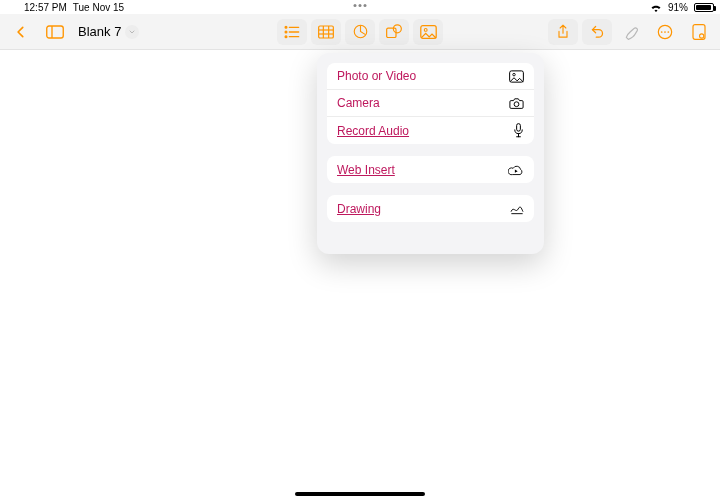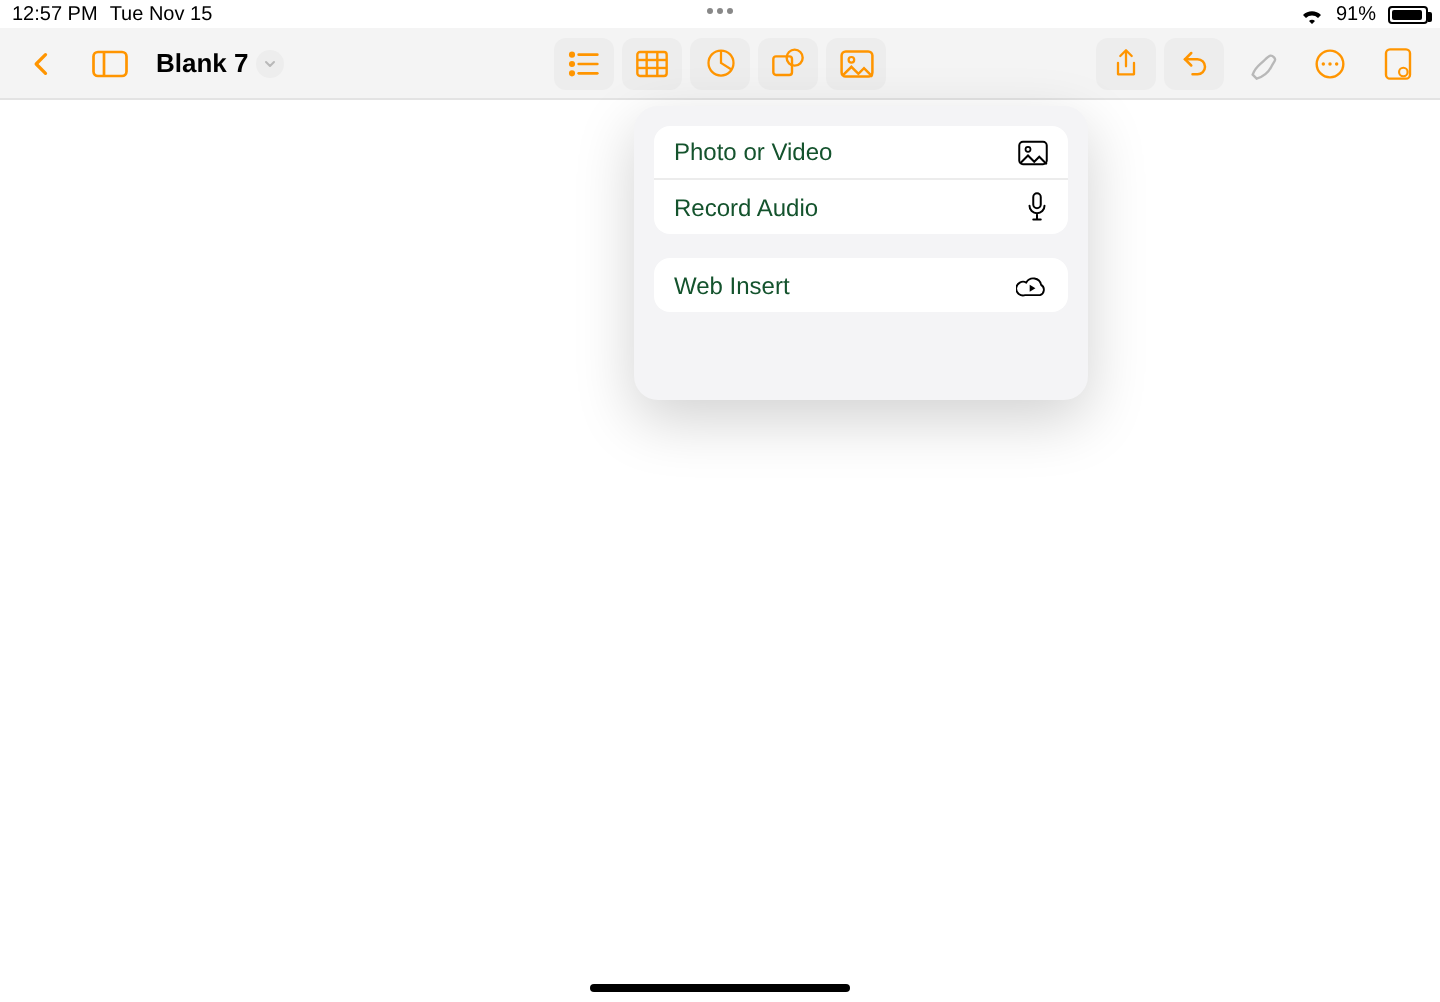--- a/index.html
+++ b/index.html
@@ -1,49 +1,49 @@
 <!DOCTYPE html>
 <html><head>
 <meta charset="utf-8">
 <style>
   * { box-sizing: border-box; margin: 0; padding: 0; font-family: -apple-system, "Helvetica Neue", Arial, sans-serif; }
   html, body { width: 720px; height: 501px; background:#fff; overflow:hidden; }
 
   
   .status-bar { height:14px; display:flex; justify-content:space-between; align-items:center; padding:0 6px; font-size:10px; color:#000; }
-  .status-left, .status-right { display:flex; align-items:center; gap:6px; }
+  .status-left, .status-right { display:flex; align-items:center; gap:6px;margin-left:18px; }
   .status-right .wifi { display:inline-block; }
   .status-right .battery { width:20px; height:9px; border:1px solid #000; border-radius:2px; position:relative; }
   .status-right .battery:after { content:""; position:absolute; right:-3px; top:2px; width:2px; height:5px; background:#000; border-radius:0 1px 1px 0; }
   .status-right .battery .fill { position:absolute; left:1px; top:1px; bottom:1px; width:82%; background:#000; border-radius:1px; }
   .status-center { position:absolute; left:50%; transform:translateX(-50%); top:4px; display:flex; gap:2px;}
   .status-center .dot{ width:3px; height:3px; border-radius:50%; background:#888;}
 
   
-  .toolbar { height:36px; background:#f4f4f4; border-bottom:1px solid #e3e3e3; display:flex; align-items:center; justify-content:space-between; padding:0 6px;font-weight:bold; }
+  .toolbar { height:36px; background:#f4f4f4; border-bottom:1px solid #e3e3e3; display:flex; align-items:center; justify-content:space-between; padding:0 6px; }
   .tb-left, .tb-center, .tb-right { display:flex; align-items:center; gap:4px; }
   .tb-center { position:absolute; left:50%; transform:translateX(-50%); }
   .tb-btn { width:30px; height:26px; border-radius:6px; display:flex; align-items:center; justify-content:center; color:#ff9500; }
   .tb-btn.grey { color:#b8b8b8; }
   .tb-btn.active { background:#ededed; }
   .tb-btn.box { background:#ededed; }
   .doc-title { font-size:13px; color:#000; margin-left:4px; display:flex; align-items:center; gap:4px;}
   .chev { color:#b8b8b8; background:#ededed; width:14px; height:14px; border-radius:50%; display:flex; align-items:center; justify-content:center; font-size:8px;}
 
   svg { display:block; }
 
   
   .canvas { position:relative; height:451px; background:#fff; }
 
   
   .popover { position:absolute; width:227px; left:317px; top:3px; background:#f4f4f6; border-radius:12px; box-shadow:0 10px 30px rgba(0,0,0,0.18); padding:10px; }
   .sect { background:#fff; border-radius:8px; margin-bottom:12px; overflow:hidden; }
   .sect:last-of-type { margin-bottom:22px; }
-  .row { display:flex; align-items:center; justify-content:space-between; padding:6px 10px; font-size:12px; color:#14532d; border-bottom:1px solid #ececec; min-height:27px;}
-  .row:last-child { border-bottom:none; }
+  .row { display:flex; align-items:center; justify-content:space-between; padding:6px 10px; font-size:12px; color:#be185d; border-bottom:1px solid #ececec; min-height:27px;}
+  .row:last-child { border-bottom:none;text-decoration:underline; }
   .row .ico { color:#000; }
 
   
   .home { position:absolute; bottom:5px; left:50%; transform:translateX(-50%); width:130px; height:4px; border-radius:3px; background:#000;}
 </style>
 </head>
 <body>
 
 <div class="status-bar">
   <div class="status-left">
@@ -177,20 +177,29 @@
         <span>Photo or Video</span>
         <span class="ico">
           <svg width="15" height="13" viewBox="0 0 24 20">
               <rect x="1" y="1" width="22" height="18" rx="3" fill="none" stroke="currentColor" stroke-width="1.6"></rect>
               <circle cx="8" cy="7" r="2" fill="none" stroke="currentColor" stroke-width="1.4"></circle>
               <path d="M2 18l6-6 5 5 4-4 6 6" fill="none" stroke="currentColor" stroke-width="1.6"></path>
             </svg>
         </span>
       </div>
       <div class="row">
+        <span>Camera</span>
+        <span class="ico">
+          <svg width="15" height="12" viewBox="0 0 24 20">
+              <path fill="none" stroke="currentColor" stroke-width="1.6" d="M3 6h4l2-3h6l2 3h4a2 2 0 0 1 2 2v9a2 2 0 0 1-2 2H3a2 2 0 0 1-2-2V8a2 2 0 0 1 2-2z"></path>
+              <circle cx="12" cy="12" r="4" fill="none" stroke="currentColor" stroke-width="1.6"></circle>
+            </svg>
+        </span>
+      </div>
+      <div class="row">
         <span>Record Audio</span>
         <span class="ico">
           <svg width="11" height="15" viewBox="0 0 16 24">
               <rect x="5" y="1" width="6" height="12" rx="3" fill="none" stroke="currentColor" stroke-width="1.6"></rect>
               <path d="M2 11a6 6 0 0 0 12 0M8 17v5M5 22h6" fill="none" stroke="currentColor" stroke-width="1.6" stroke-linecap="round"></path>
             </svg>
         </span>
       </div>
     </div>
 
@@ -200,18 +209,27 @@
         <span class="ico">
           <svg width="16" height="12" viewBox="0 0 28 20">
               <path fill="none" stroke="currentColor" stroke-width="1.6" d="M8 18a6 6 0 1 1 1-11 7 7 0 0 1 13 2 5 5 0 0 1-1 9H8z"></path>
               <path d="M12 9l5 3-5 3z" fill="currentColor"></path>
             </svg>
         </span>
       </div>
     </div>
 
     <div class="sect">
+      <div class="row">
+        <span>Drawing</span>
+        <span class="ico">
+          <svg width="14" height="12" viewBox="0 0 24 20">
+              <path fill="none" stroke="currentColor" stroke-width="1.6" stroke-linecap="round" d="M2 14c4-10 8 4 12-4s6 0 8 4"></path>
+              <line x1="3" y1="18" x2="21" y2="18" stroke="currentColor" stroke-width="1.6" stroke-linecap="round"></line>
+            </svg>
+        </span>
+      </div>
     </div>
 
   </div>
 
   <div class="home"></div>
 </div>
 
 </body></html>

